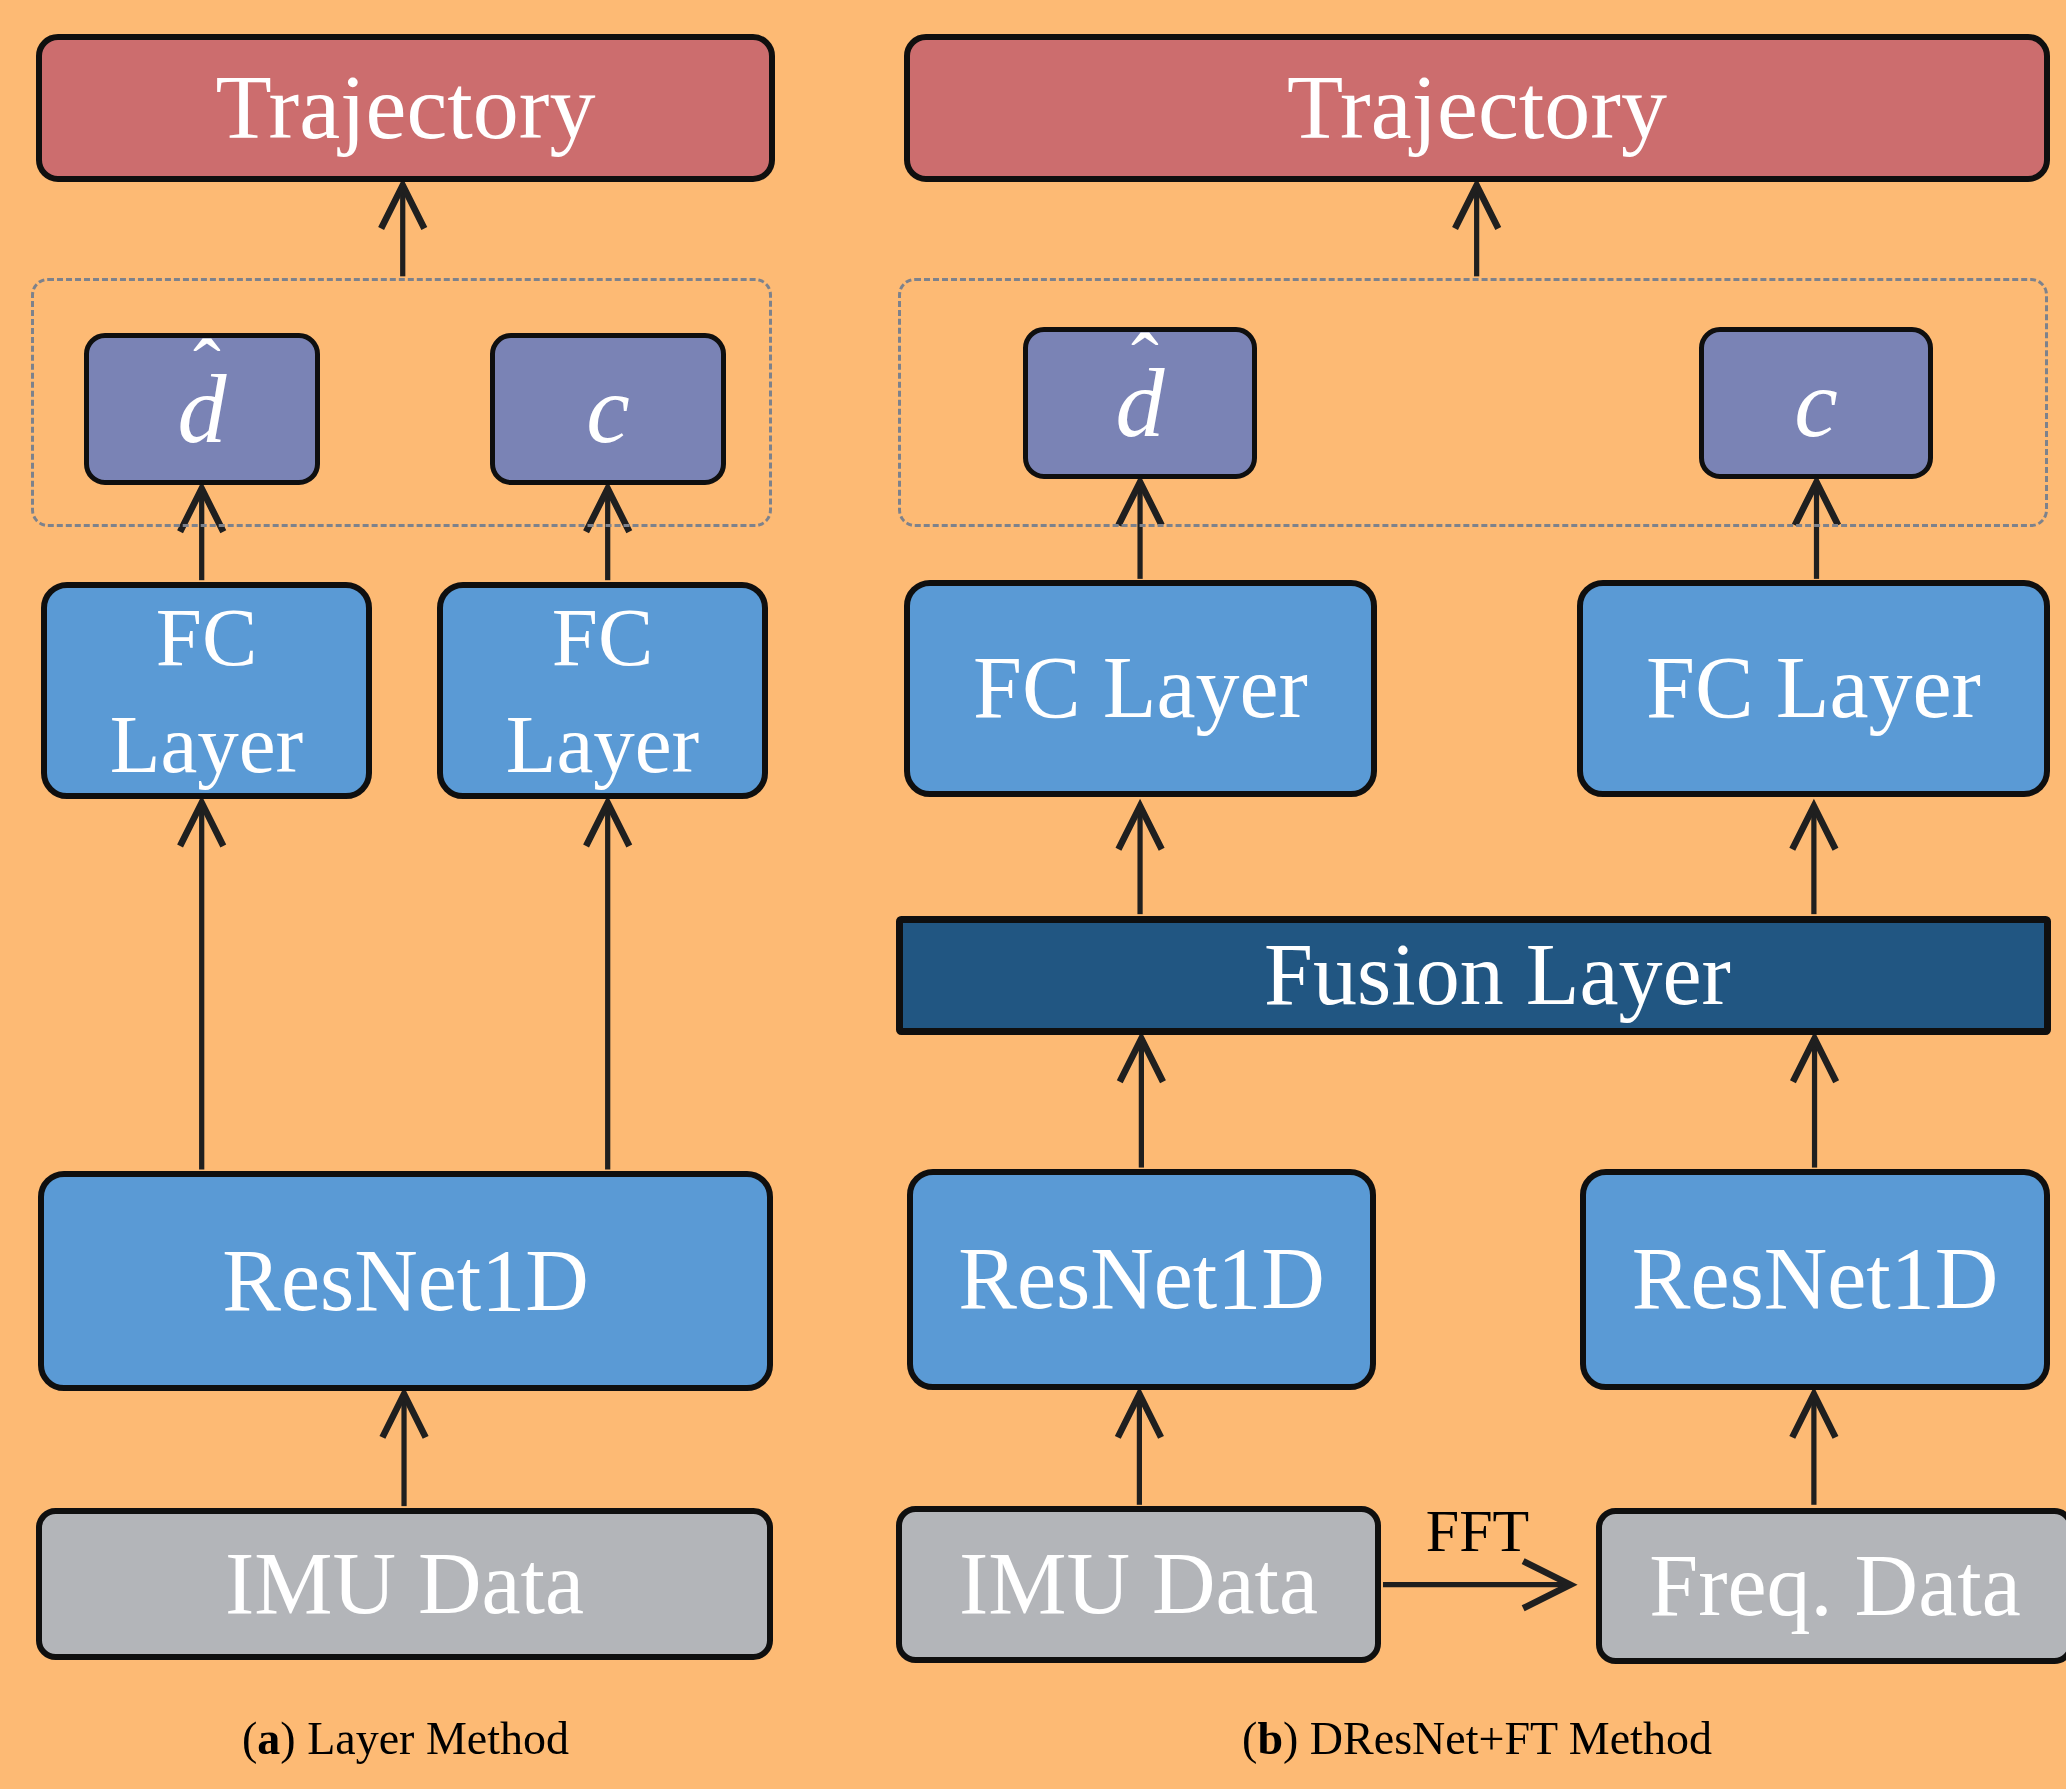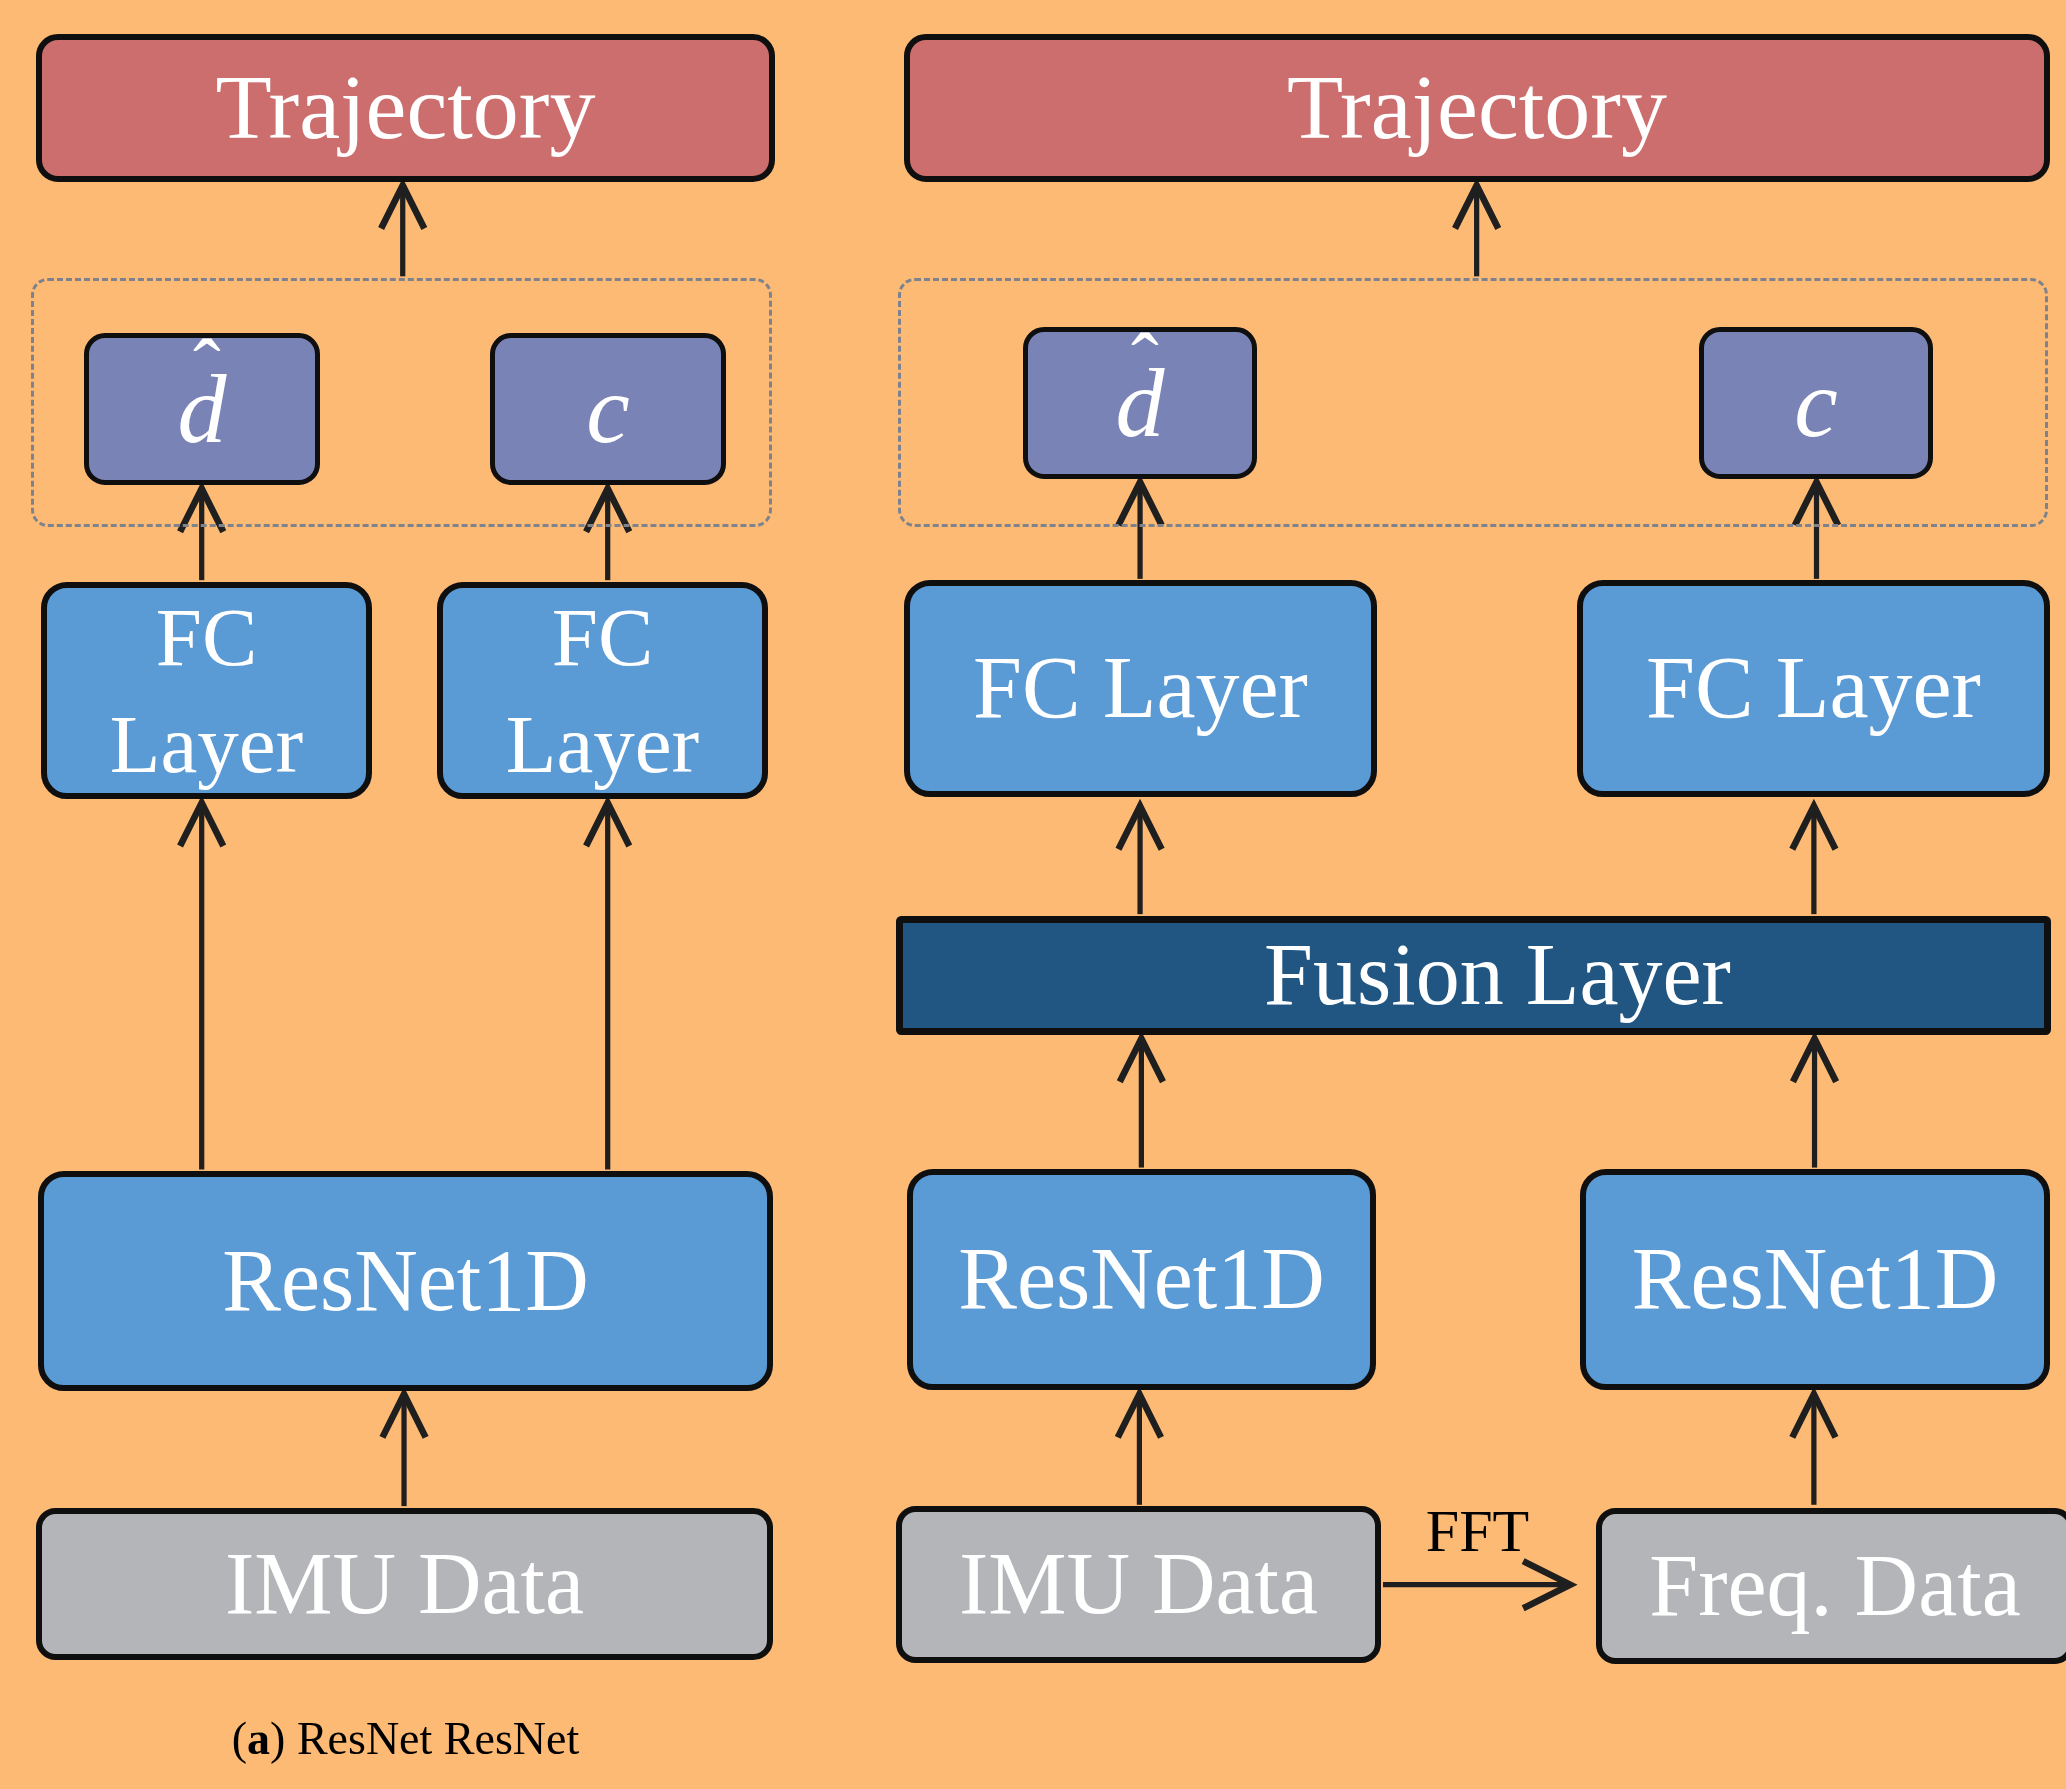--- a/index.html
+++ b/index.html
@@ -213,21 +213,21 @@
 
   <div class="node blue" style="left:38px; top:1171px; width:735px; height:220px;">
     <span>ResNet1D</span>
   </div>
 
   <div class="node gray" style="left:36px; top:1508px; width:737px; height:152px;">
     <span>IMU Data</span>
   </div>
 
   <div class="caption" style="left:36px; top:1711px; width:739px;">
-    <span>(</span><b>a</b><span>) ResNet ResNet</span>
+    <span>(</span><b>a</b><span>) Layer Method</span>
   </div>
 
   <div class="node red" style="left:904px; top:34px; width:1146px; height:148px;">
     <span>Trajectory</span>
   </div>
 
   <div class="dashed-group" style="left:898px; top:278px; width:1150px; height:249px;"></div>
 
   <div class="node purple" style="left:1023px; top:327px; width:234px; height:152px;">
     <span class="dhat-wrap">
@@ -265,15 +265,18 @@
   </div>
 
   <div class="node gray" style="left:1596px; top:1508px; width:478px; height:156px;">
     <span>Freq. Data</span>
   </div>
 
   <div class="fft-label" style="left:1386px; top:1501px; width:183px;">
     <span>FFT</span>
   </div>
 
+  <div class="caption" style="left:904px; top:1711px; width:1146px;">
+    <span>(</span><b>b</b><span>) DResNet+FT Method</span>
+  </div>
 
 </div>
 
 
 </body></html>

